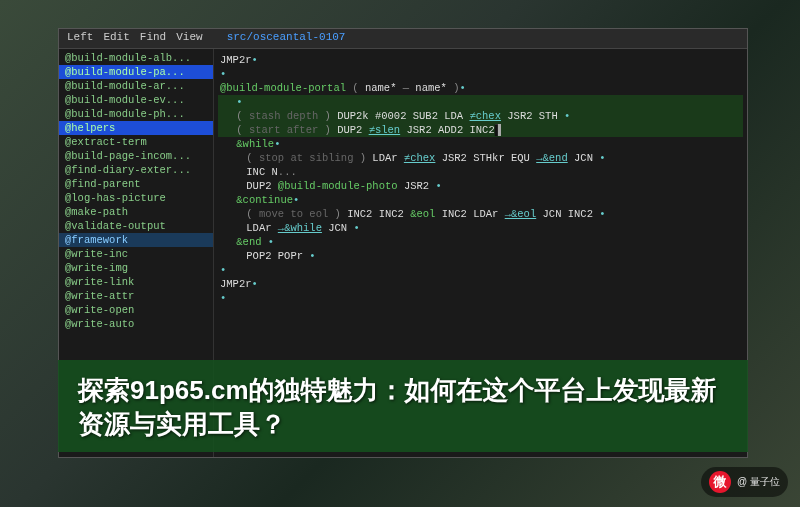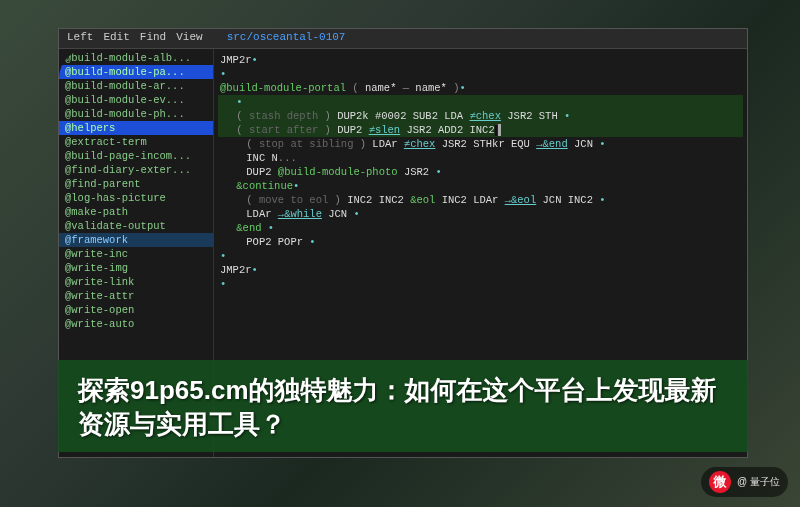--- a/index.html
+++ b/index.html
@@ -62,21 +62,20 @@
       color: #4a9eff;
       font-size: 11px;
       margin-left: 12px;
     }
 
     
     .editor-body {
       display: flex;
       flex: 1;
       overflow: hidden;
-      border-radius: 29px;
     }
 
     
     .file-list {
       width: 155px;
       background: #1a1a1a;
       border-right: 1px solid #333;
       overflow-y: auto;
       padding: 2px 0;
     }
@@ -249,20 +248,24 @@
         <span class="c-teal">•</span>
       </div>
       <div class="code-line selected-line">
         <span class="indent"></span>
         <span class="c-gray">( </span><span class="c-comment">start after</span><span class="c-gray"> ) </span>
         <span class="c-white">DUP2 </span>
         <span class="c-teal underline">≠slen</span>
         <span class="c-white"> JSR2 ADD2 INC2</span><span class="c-cursor">▌</span>
       </div>
       <div class="code-line">
+        <span class="indent"></span>
+        <span class="c-green">&amp;while</span><span class="c-teal">•</span>
+      </div>
+      <div class="code-line">
         <span class="indent2"></span>
         <span class="c-gray">( </span><span class="c-comment">stop at sibling</span><span class="c-gray"> ) </span>
         <span class="c-white">LDAr </span>
         <span class="c-teal underline">≠chex</span>
         <span class="c-white"> JSR2 STHkr EQU </span>
         <span class="c-teal underline">→&amp;end</span>
         <span class="c-white"> JCN</span>
         <span class="c-teal">•</span>
       </div>
       <div class="code-line">

